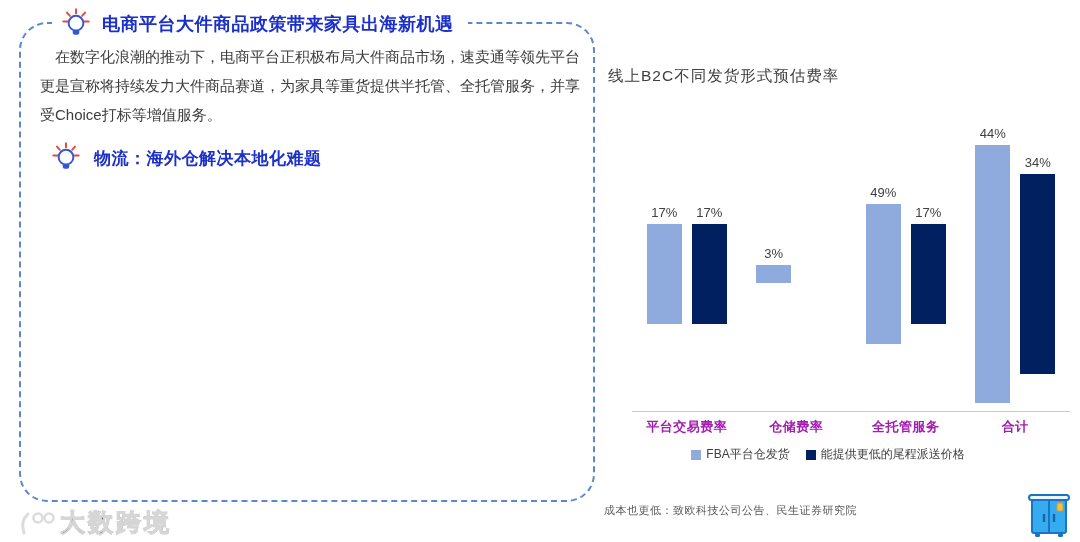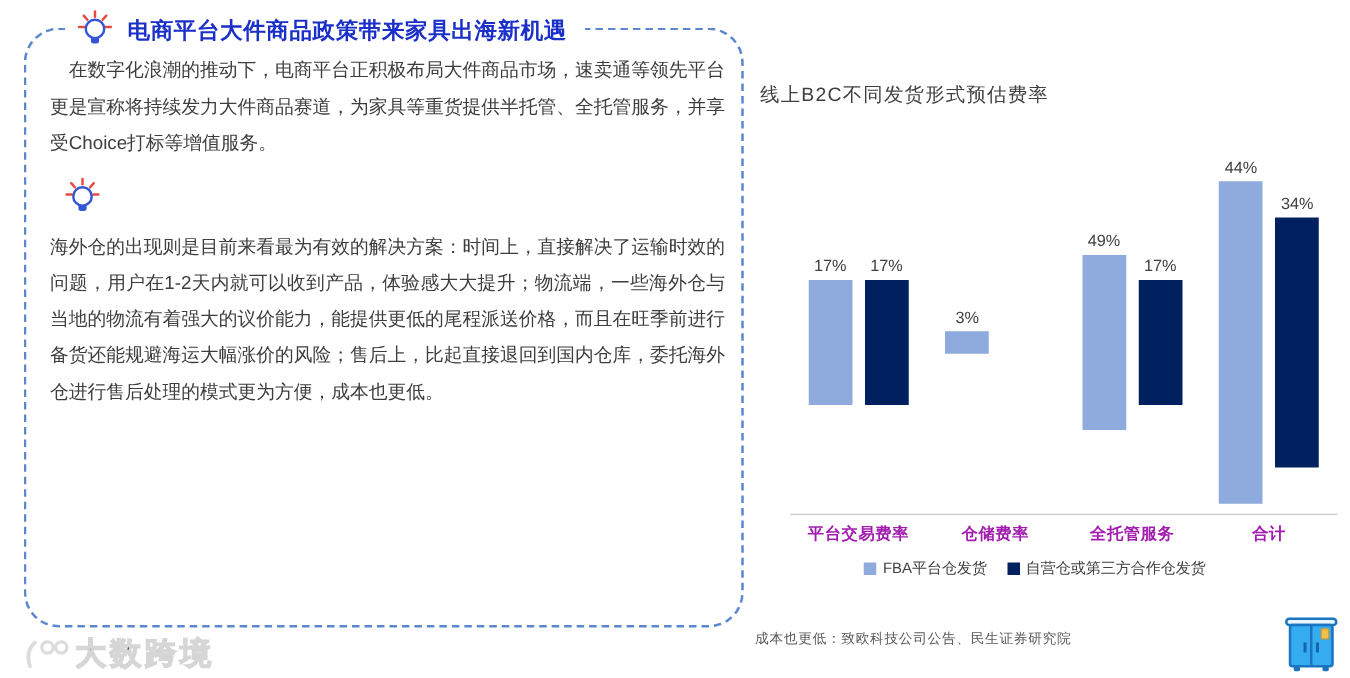--- a/index.html
+++ b/index.html
@@ -85,22 +85,22 @@
       <g stroke="#e8483f" stroke-width="2.4" stroke-linecap="round">
         <line x1="22" y1="2" x2="22" y2="7"></line>
         <line x1="11" y1="6" x2="14.5" y2="10"></line>
         <line x1="33" y1="6" x2="29.5" y2="10"></line>
         <line x1="6.5" y1="17" x2="11.5" y2="17"></line>
         <line x1="37.5" y1="17" x2="32.5" y2="17"></line>
       </g>
       <circle cx="22" cy="19" r="9" fill="none" stroke="#3556d4" stroke-width="2.4"></circle>
       <path d="M18 28 h8 v2.6 a2.6 2.6 0 0 1 -2.6 2.6 h-2.8 a2.6 2.6 0 0 1 -2.6 -2.6 z" fill="#3556d4"></path>
     </svg>
+    <span class="headline">物流：海外仓解决本地化难题</span>
   </div>
-  <p>海外仓的出现则是目前来看最为有效的解决方案：时间上，直接解决了运输时效的问题，用户在1-2天内就可以收到产品，体验感大大提升；物流端，一些海外仓与当地的物流有着强大的议价能力，能提供更低的尾程派送价格，而且在旺季前进行备货还能规避海运大幅涨价的风险；售后上，比起直接退回到国内仓库，委托海外仓进行售后处理的模式更为方便，成本也更低。</p>
 </div>
 
 <div class="chart-title">线上B2C不同发货形式预估费率</div>
 <div class="chart-plot">
     <div class="bar-group">
       <div class="bar-slot">
         <div class="bar-value">17%</div>
         <div class="bar" style="height: 99.62px; background: rgb(143, 170, 220);"></div>
       </div>
       <div class="bar-slot">
@@ -142,21 +142,21 @@
     <div class="chart-cat">全托管服务</div>
     <div class="chart-cat">合计</div>
   </div>
 <div class="chart-legend">
     <div class="legend-item">
       <span class="legend-swatch" style="background: rgb(143, 170, 220);"></span>
       <span>FBA平台仓发货</span>
     </div>
     <div class="legend-item">
       <span class="legend-swatch" style="background: rgb(0, 32, 96);"></span>
-      <span>自营仓或第三方合作仓发货</span>
+      <span>能提供更低的尾程派送价格</span>
     </div>
   </div>
 <div class="source-note">成本也更低：致欧科技公司公告、民生证券研究院</div>
 
 <div class="watermark">
   <svg width="40" height="28" viewBox="0 0 40 28">
     <path d="M8 24 Q4 12 12 5" fill="none" stroke="#dcdcdc" stroke-width="3" stroke-linecap="round"></path>
     <circle cx="22" cy="9" r="4.5" fill="none" stroke="#dcdcdc" stroke-width="2.6"></circle>
     <circle cx="33" cy="9" r="4.5" fill="none" stroke="#dcdcdc" stroke-width="2.6"></circle>
   </svg>

